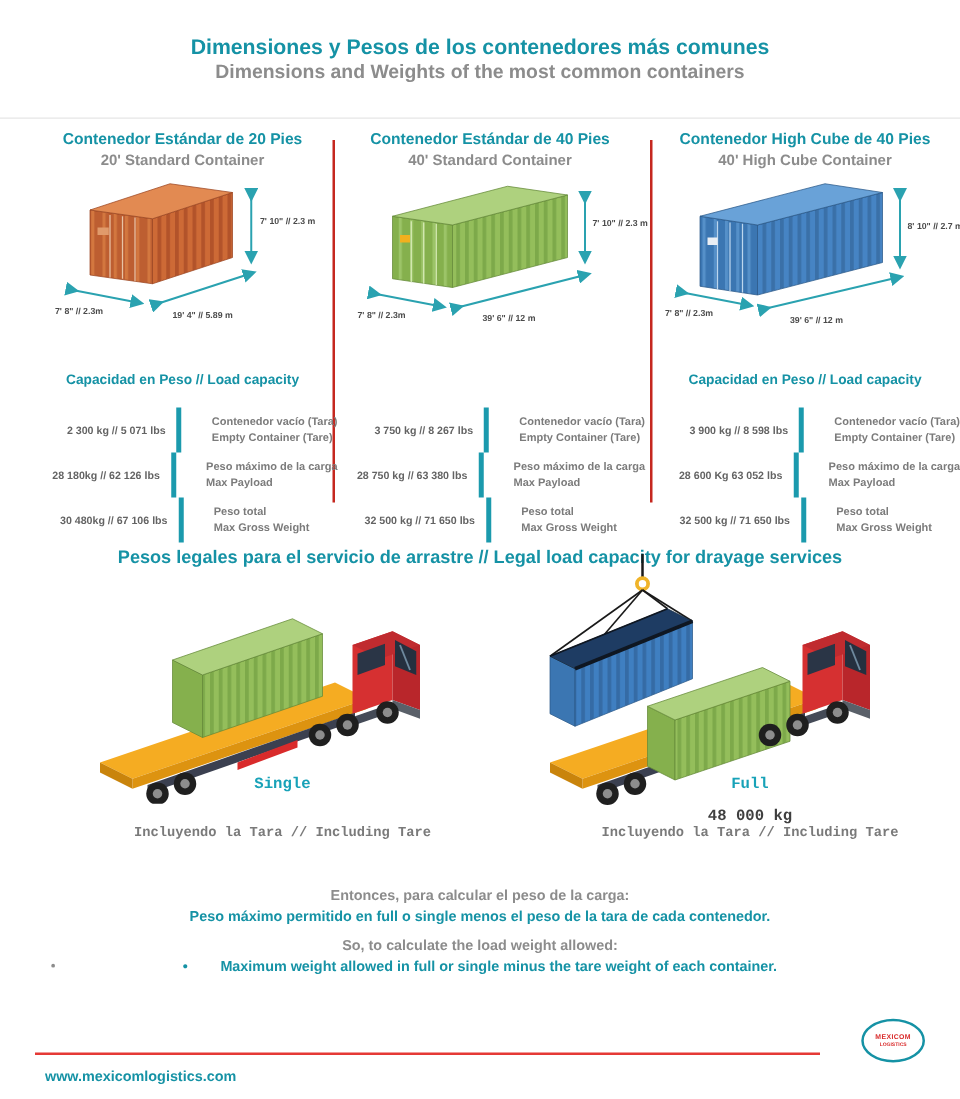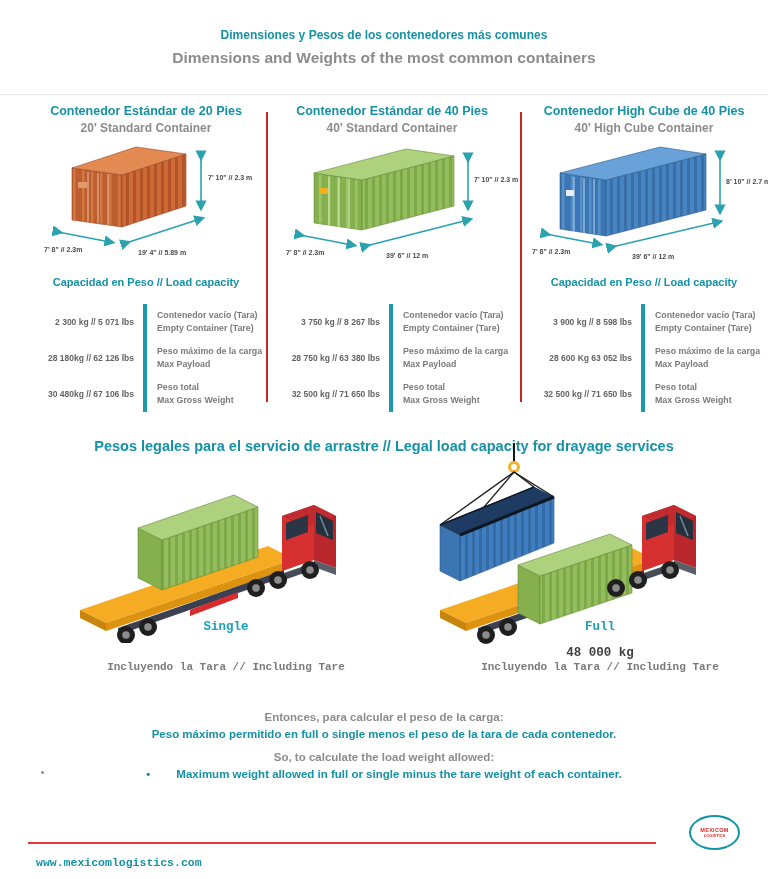--- a/index.html
+++ b/index.html
@@ -1,40 +1,40 @@
 <!DOCTYPE html>
 <html><head>
 <meta charset="utf-8">
 <style>
   html,body{margin:0;padding:0;background:#ffffff;}
   .page{position:relative;width:768px;height:879px;background:#ffffff;overflow:hidden;
         font-family:"Liberation Sans",sans-serif;font-weight:bold;}
   .abs{position:absolute;}
 
-  .title-es{left:0;top:28px;width:768px;font-size:12px;color:#1592a5;text-align:center;}
+  .title-es{left:0;top:28px;width:768px;font-size:17px;color:#1592a5;text-align:center;}
   .title-en{left:0;top:49px;width:768px;font-size:15.5px;color:#8c8c8c;text-align:center;}
   .header-rule{left:0;top:94px;width:768px;height:1px;background:#e6e6e6;}
 
   .col{position:absolute;top:104px;width:248px;}
   .col1{left:22px;} .col2{left:268px;} .col3{left:520px;}
   .col-title{font-size:12.5px;color:#1592a5;text-align:center;line-height:15px;}
   .col-sub{font-size:12px;color:#8c8c8c;text-align:center;line-height:15px;margin-top:2px;}
   .illus{position:relative;width:248px;height:128px;margin-top:10px;}
   .illus svg{position:absolute;left:6px;top:0;}
   .dim{position:absolute;font-size:7px;color:#4a4a4a;white-space:nowrap;}
 
   .divider{position:absolute;top:112px;width:2px;height:290px;background:#c5271f;}
   .div1{left:266px;} .div2{left:520px;}
 
-  .cap-header{margin-top:2px;font-size:11px;color:#1592a5;text-align:center;height:14px;}
+  .cap-header{margin-top:24px;font-size:11px;color:#1592a5;text-align:center;height:14px;}
   .cap-rows{margin-top:14px;}
   .cap-row{display:flex;align-items:center;height:35px;margin-bottom:1px;}
   .cap-val{width:112px;text-align:right;padding-right:9px;font-size:8.5px;color:#636363;white-space:nowrap;}
   .cap-bar{width:4px;height:36px;background:#1b9aad;flex:none;}
-  .cap-lbls{padding-left:10px;font-size:8.8px;color:#7b7b7b;line-height:12.5px;white-space:nowrap;}
+  .cap-lbls{padding-left:24px;font-size:8.8px;color:#7b7b7b;line-height:12.5px;white-space:nowrap;}
 
   .drayage-title{left:0;top:438px;width:768px;font-size:14.5px;color:#1592a5;text-align:center;}
 
   .truck-svg-left{left:70px;top:478px;}
   .truck-svg-right{left:430px;top:443px;}
   .caption{position:absolute;width:300px;text-align:center;font-family:Liberation Mono, monospace;}
   .cap-left{left:76px;} .cap-right{left:450px;}
   .cap-label{top:620px;font-size:12.5px;color:#18a2b8;}
   .cap-weight{top:646px;font-size:12.5px;color:#3f3f3f;}
   .cap-note{top:661px;font-size:11px;color:#7a7a7a;}
@@ -44,21 +44,21 @@
   .exp-es-detail{top:728px;color:#1592a5;}
   .exp-en-intro{top:751px;color:#8c8c8c;}
   .exp-en-detail{top:768px;color:#1592a5;display:flex;justify-content:center;gap:26px;}
   .stray-dot{left:41px;top:771px;width:3px;height:3px;border-radius:50%;background:#8c8c8c;}
 
   .footer-line{left:28px;top:842px;width:628px;height:2px;background:#e53935;}
   .logo{left:689px;top:815px;width:47px;height:31px;border:2.5px solid #1592a5;border-radius:50%;
         display:flex;flex-direction:column;align-items:center;justify-content:center;line-height:5px;}
   .logo-l1{font-size:5.5px;color:#d92b2b;letter-spacing:0.3px;}
   .logo-l2{font-size:4px;color:#d92b2b;}
-  .website{left:36px;top:856px;font-size:11.5px;color:#1592a5;font-family:Liberation Mono, monospace;}
+  .website{left:36px;top:856px;font-size:11.5px;color:#1592a5;}
 </style>
 </head>
 <body>
 
 <div class="page">
 
   <div class="abs title-es">Dimensiones y Pesos de los contenedores más comunes</div>
   <div class="abs title-en">Dimensions and Weights of the most common containers</div>
   <div class="abs header-rule"></div>
 

